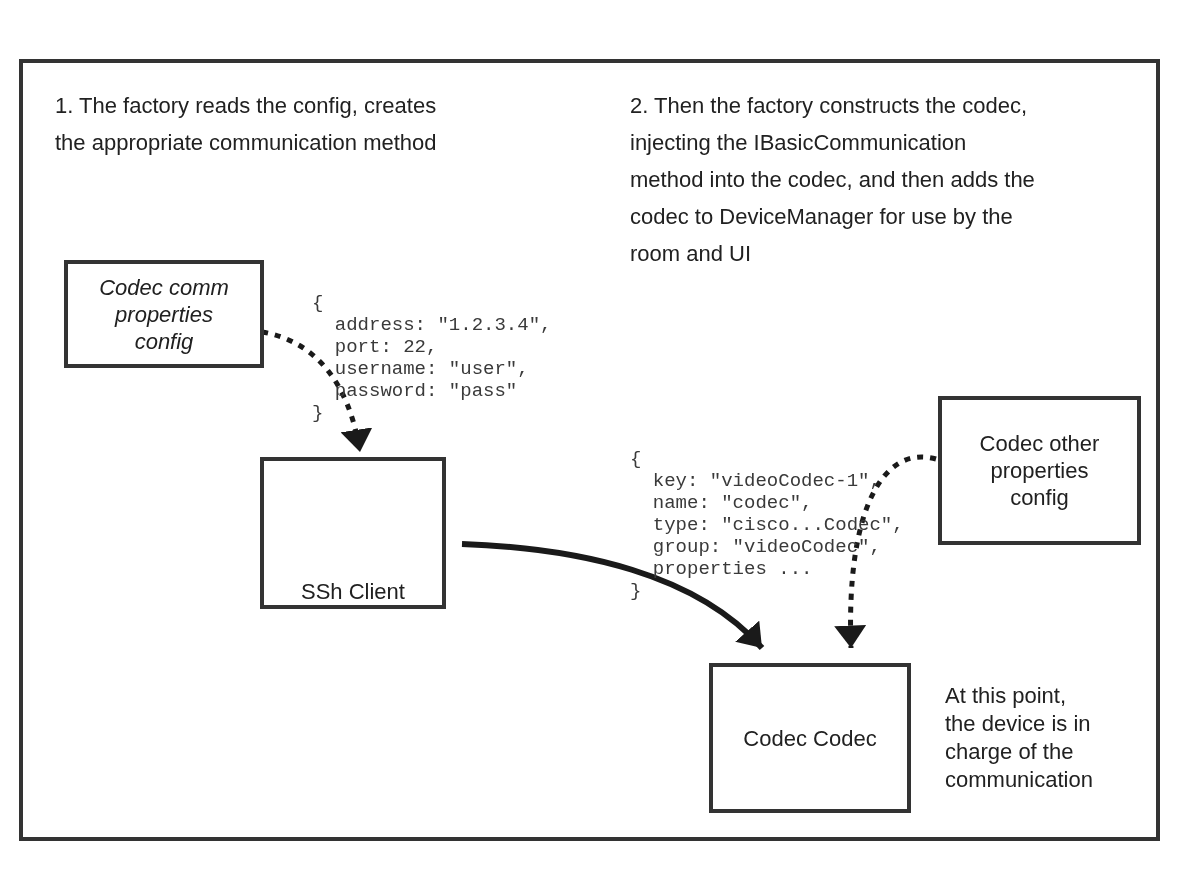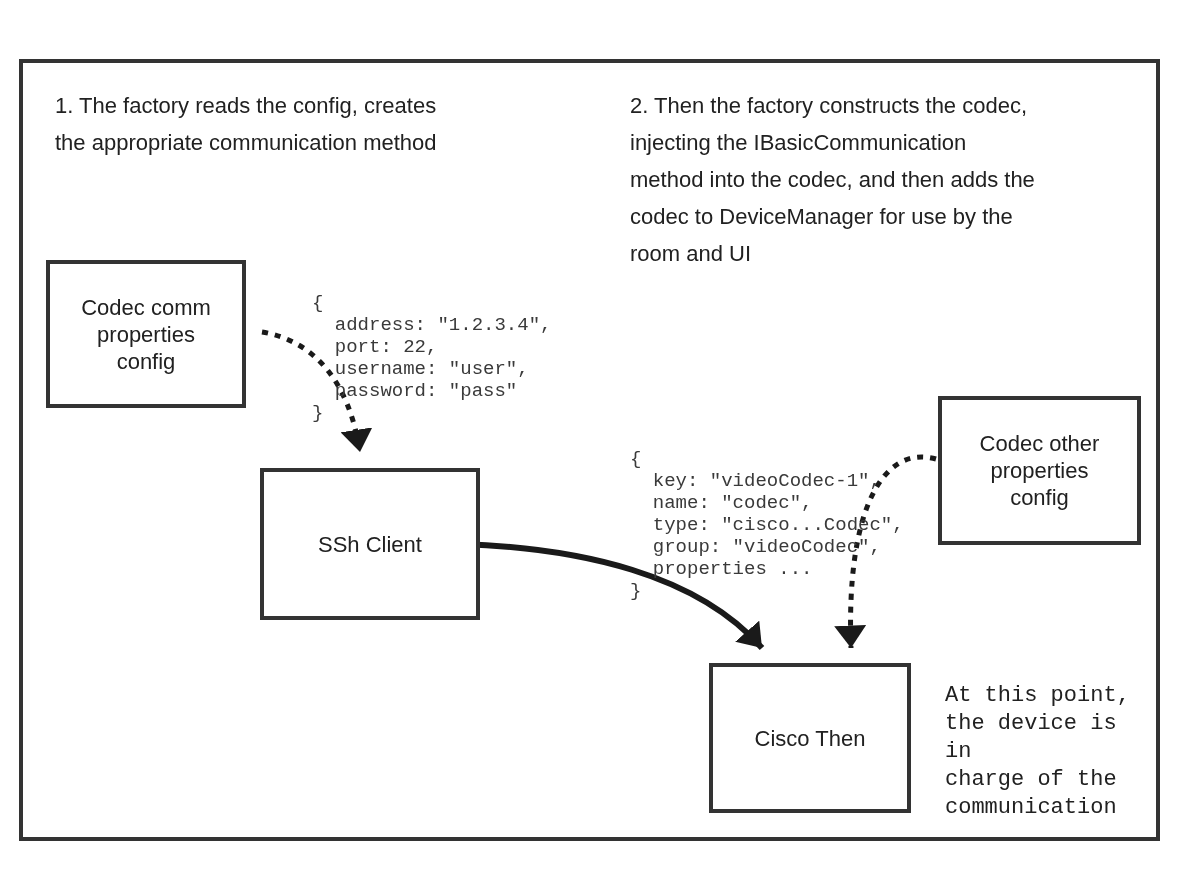--- a/index.html
+++ b/index.html
@@ -67,54 +67,54 @@
 
   <div class="note" style="left:55px; top:87px; width:510px;">1. The factory reads the config, creates
 the appropriate communication method</div>
 
   <div class="note" style="left:630px; top:87px; width:490px;">2. Then the factory constructs the codec,
 injecting the IBasicCommunication
 method into the codec, and then adds the
 codec to DeviceManager for use by the
 room and UI</div>
 
-  <div class="note" style="left:945px; top:682px; width:210px; line-height:28px;font-family:Liberation Mono, monospace;">At this point,
+  <div class="note" style="left:945px; top:682px; width:210px; line-height:28px;">At this point,
 the device is in
 charge of the
 communication</div>
 
   <svg class="arrows" width="1200" height="880" viewBox="0 0 1200 880" xmlns="http://www.w3.org/2000/svg">
     <defs>
       <marker id="ah" viewBox="0 0 10 10" refX="7" refY="5" markerWidth="32" markerHeight="32" markerUnits="userSpaceOnUse" orient="auto">
         <path d="M 0 0 L 7 5 L 0 10 z" fill="#1a1a1a"></path>
       </marker>
     </defs>
     <path d="M 262 332 C 315 341 349 382 360 452" fill="none" stroke="#1a1a1a" stroke-width="5" stroke-dasharray="6 7" marker-end="url(#ah)"></path>
     <path d="M 462 544 C 580 548 697 574 762 648" fill="none" stroke="#1a1a1a" stroke-width="6" marker-end="url(#ah)"></path>
     <path d="M 936 459 C 882 444 846 512 851 648" fill="none" stroke="#1a1a1a" stroke-width="5" stroke-dasharray="6 7" marker-end="url(#ah)"></path>
   </svg>
 
-  <div class="dbox" style="left:46px; top:260px; width:200px; height:148px;">
+  <div class="dbox" style="left:64px; top:260px; width:200px; height:108px;font-style:italic;">
     <span class="label">Codec comm
 properties
 config</span>
   </div>
 
-  <div class="dbox" style="left:260px; top:468px; width:220px; height:152px;">
+  <div class="dbox" style="left:260px; top:457px; width:186px; height:152px;align-items:flex-end;">
     <span class="label">SSh Client</span>
   </div>
 
   <div class="dbox" style="left:938px; top:396px; width:203px; height:149px;">
     <span class="label">Codec other
 properties
 config</span>
   </div>
 
   <div class="dbox" style="left:709px; top:663px; width:202px; height:150px;">
-    <span class="label">Cisco Then</span>
+    <span class="label">Codec Codec</span>
   </div>
 
   <div class="code" style="left:312px; top:292px;">{
   address: "1.2.3.4",
   port: 22,
   username: "user",
   password: "pass"
 }</div>
 
   <div class="code" style="left:630px; top:448px;">{

